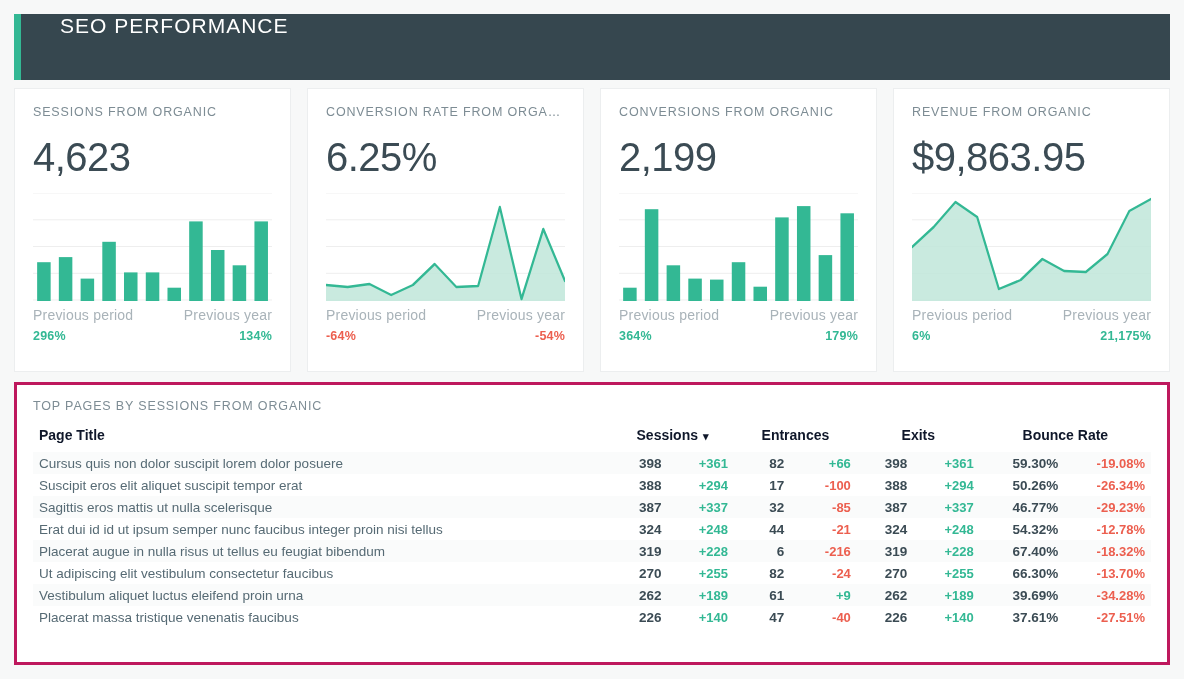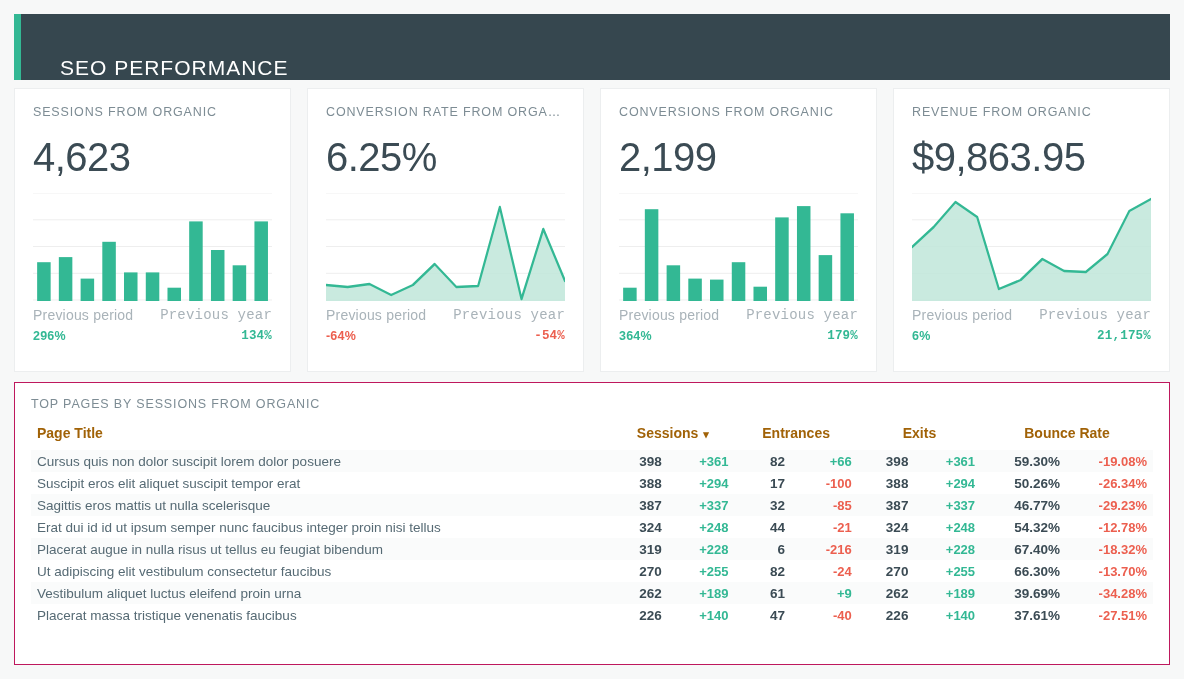--- a/index.html
+++ b/index.html
@@ -9,21 +9,21 @@
     font-family: "Liberation Sans", sans-serif;
     -webkit-font-smoothing: antialiased;
   }
   #root { width: 1184px; height: 679px; position: relative; overflow: hidden; }
 
   
   .header {
     position: absolute; left: 14px; top: 14px;
     width: 1156px; height: 66px;
     background: #36474f;
-    display: flex; align-items: flex-end;
+    display: flex; align-items: flex-start;
   }
   .header-accent { width: 7px; height: 66px; background: #33b894; flex: 0 0 auto; }
   .header-title {
     color: #ffffff; font-size: 21px; letter-spacing: 1.0px;
     font-weight: 400; margin-left: 39px; white-space: nowrap;
   }
 
   
   .kpi-row {
     position: absolute; left: 14px; top: 88px;
@@ -47,41 +47,41 @@
     font-size: 40px; font-weight: 300; letter-spacing: -0.5px;
     margin-top: 16px; margin-bottom: 6px; line-height: 1.1;
   }
   .kpi-chart { height: 108px; margin-top: 8px; position: relative; }
   .kpi-chart svg { display: block; width: 100%; height: 100%; }
   .kpi-foot {
     display: flex; justify-content: space-between;
     margin-top: 6px;
   }
   .kpi-foot-col { display: flex; flex-direction: column; }
-  .kpi-foot-col.right { align-items: flex-end; font-family: Liberation Mono, monospace; }
+  .kpi-foot-col.right { align-items: flex-end; }
   .foot-label { font-size: 14px; color: #a9b3b9; letter-spacing: 0.2px; }
   .foot-delta { font-size: 12.5px; font-weight: bold; margin-top: 6px; letter-spacing: 0.2px; }
   .pos { color: #33b894; }
   .neg { color: #ec5f4f; }
 
   
   .table-panel {
     position: absolute; left: 14px; top: 382px;
     width: 1156px; height: 283px;
-    background: #ffffff; border: 1px solid #be185d;
+    background: #ffffff; border: 3px solid #be185d;
     box-sizing: border-box; padding: 14px 16px 0 16px;
     overflow: hidden;
   }
   .table-title {
     font-size: 12.5px; color: #7d8c94; letter-spacing: 0.85px;
     text-transform: uppercase; margin-bottom: 10px;
   }
   table { width: 100%; border-collapse: collapse; table-layout: fixed; }
   thead th {
-    font-size: 14px; color: #a16207; font-weight: bold;
+    font-size: 14px; color: #0f172a; font-weight: bold;
     padding: 4px 6px 9px 6px; white-space: nowrap;
   }
   thead th.left { text-align: left; }
   thead th.ctr { text-align: center; }
   tbody td {
     font-size: 13.5px; padding: 3.5px 6px; white-space: nowrap;
     overflow: hidden; text-overflow: ellipsis;
   }
   tbody tr:nth-child(odd) { background: #fafbfb; }
   td.title { color: #566a74; text-align: left; }

